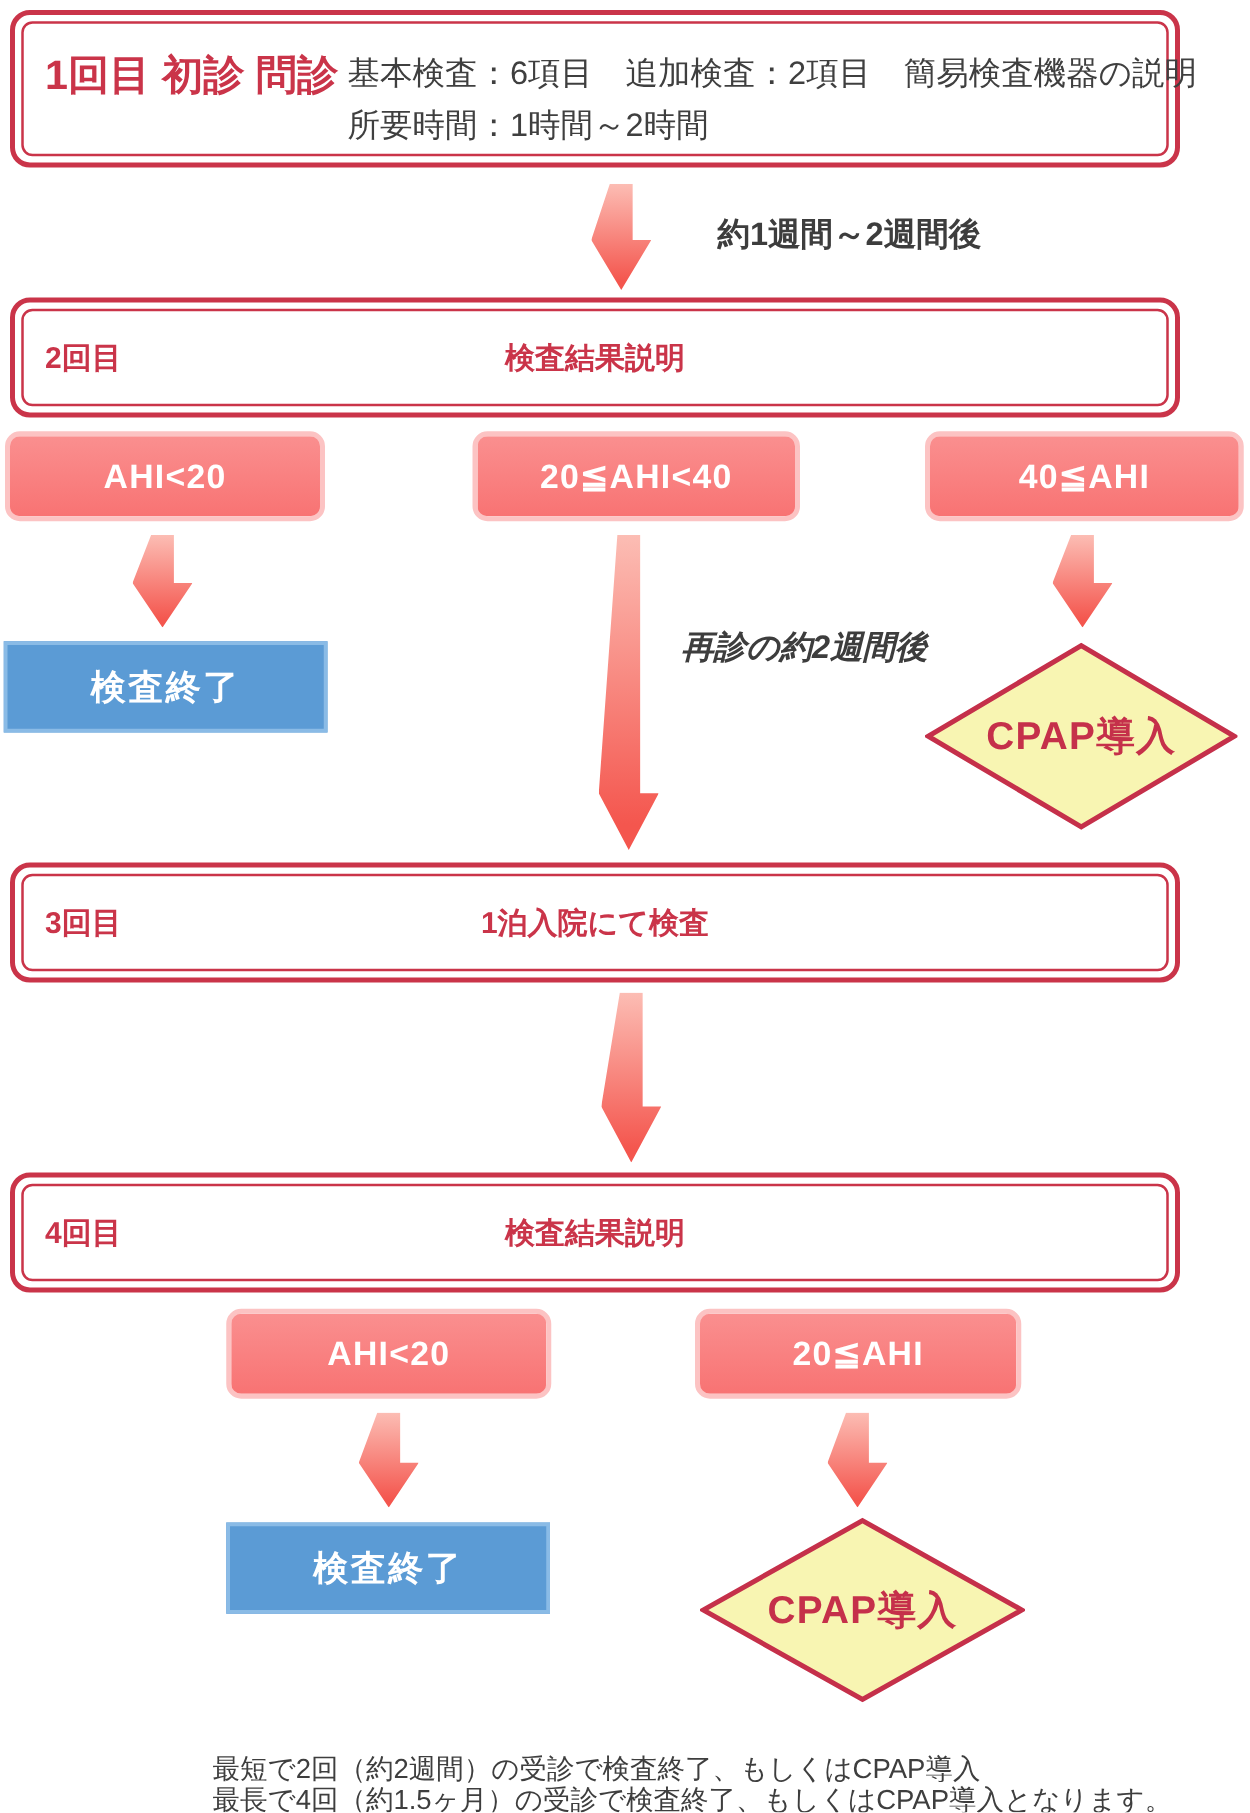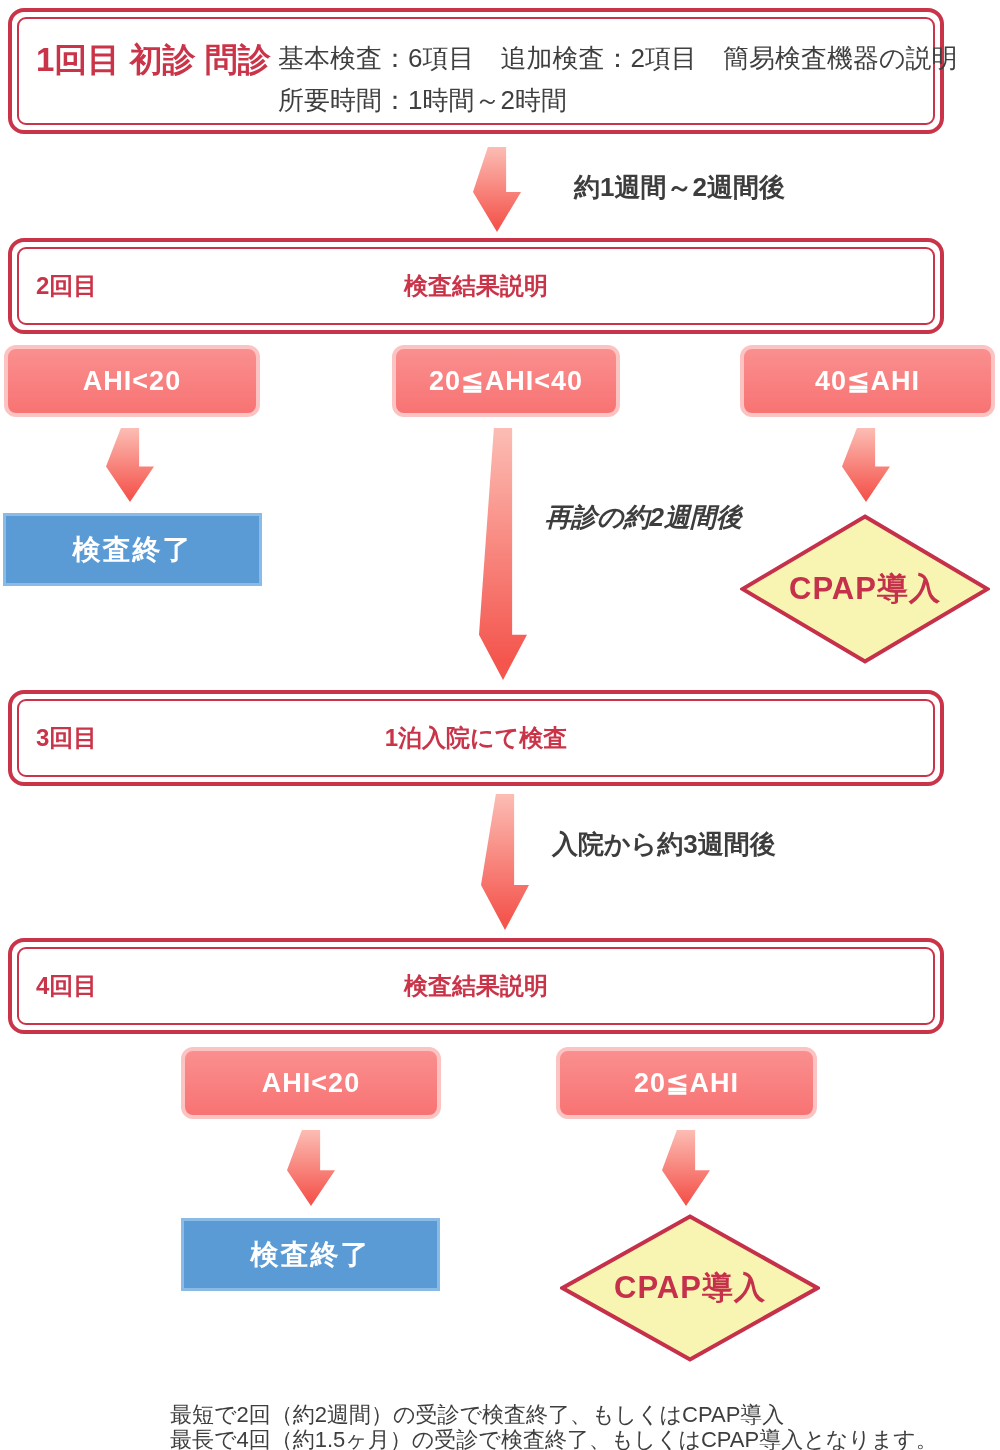--- a/index.html
+++ b/index.html
@@ -66,21 +66,21 @@
 
   <div class="arrow" style="left:473px;top:147px;height:85px;--h:53%;"></div>
   <div class="arrow-label" style="left:574px;top:170px;">約1週間～2週間後</div>
 
   <section class="stepbox" style="top:238px;height:96px;">
     <span class="step-label">2回目</span>
     <span class="step-title">検査結果説明</span>
   </section>
 
   <div class="tag" style="left:4px;top:345px;width:256px;">AHI&lt;20</div>
-  <div class="tag" style="left:392px;top:345px;width:228px;">20≦AHI&lt;40</div>
+  <div class="tag" style="left:378px;top:345px;width:262px;">20≦AHI&lt;40</div>
   <div class="tag" style="left:740px;top:345px;width:255px;">40≦AHI</div>
 
   <div class="arrow" style="left:106px;top:428px;height:74px;--h:52%;"></div>
   <div class="arrow" style="left:479px;top:428px;height:252px;--h:82%;"></div>
   <div class="arrow" style="left:842px;top:428px;height:74px;--h:52%;"></div>
   <div class="arrow-label" style="left:545px;top:500px;font-style:italic;">再診の約2週間後</div>
 
   <div class="endbox" style="left:3px;top:513px;width:259px;">検査終了</div>
 
   <div class="diamond" style="left:740px;top:514px;width:250px;height:150px;">
@@ -89,21 +89,20 @@
     </svg>
     <div class="diamond-label">CPAP導入</div>
   </div>
 
   <section class="stepbox" style="top:690px;height:96px;">
     <span class="step-label">3回目</span>
     <span class="step-title">1泊入院にて検査</span>
   </section>
 
   <div class="arrow" style="left:481px;top:794px;height:136px;--h:67%;"></div>
-  <div class="arrow-label" style="left:552px;top:827px;">入院から約3週間後</div>
 
   <section class="stepbox" style="top:938px;height:96px;">
     <span class="step-label">4回目</span>
     <span class="step-title">検査結果説明</span>
   </section>
 
   <div class="tag" style="left:181px;top:1047px;width:260px;">AHI&lt;20</div>
   <div class="tag" style="left:556px;top:1047px;width:261px;">20≦AHI</div>
 
   <div class="arrow" style="left:287px;top:1130px;height:76px;--h:53%;"></div>

